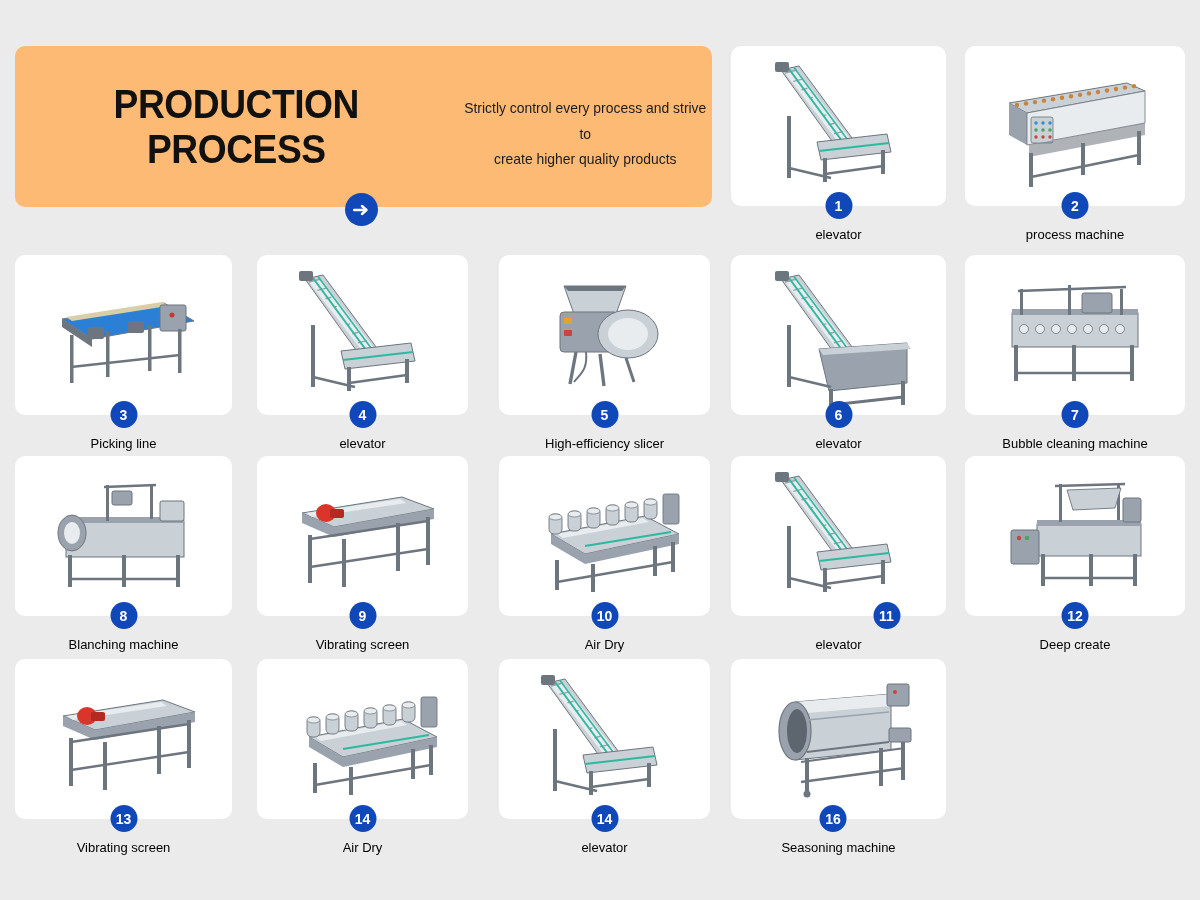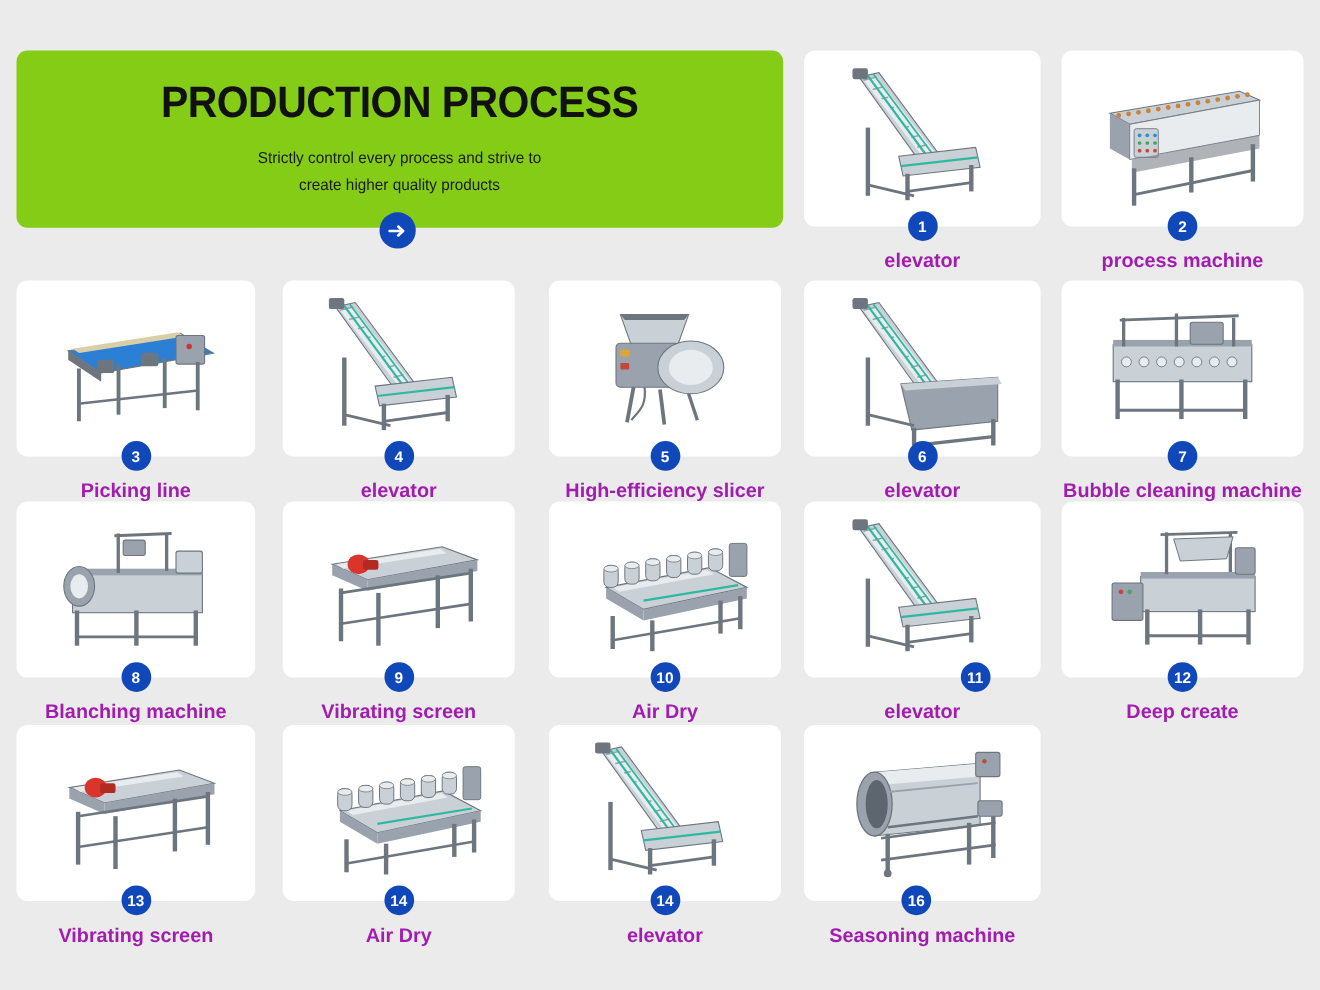--- a/index.html
+++ b/index.html
@@ -8,22 +8,22 @@
     background: #ebebeb;
     font-family: "Liberation Sans", sans-serif;
     overflow: hidden;
   }
   .page { position: relative; width: 1200px; height: 900px; background: #ebebeb; }
 
   
   .title-card {
     position: absolute; left: 15px; top: 46px;
     width: 697px; height: 161px;
-    background: #84cc16; border-radius: 10px;
-    display: flex; flex-direction: column;
+    background: #fdba74; border-radius: 10px;
+    display: flex; flex-direction: row;
     align-items: center; justify-content: center;
   }
   .title-main {
     font-size: 40px; font-weight: 800; letter-spacing: -0.5px;
     color: #111; text-align: center;
     font-family: "Liberation Sans", sans-serif;
     transform: scaleX(0.93);
   }
   .title-sub {
     margin-top: 16px; font-size: 14.5px; color: #1b1b1b;
@@ -54,22 +54,22 @@
   .num-badge {
     position: absolute; left: 50%; transform: translateX(-50%);
     width: 27px; height: 27px; border-radius: 50%;
     background: #1048ba; color: #fff;
     display: flex; align-items: center; justify-content: center;
     font-size: 14px; font-weight: 700; z-index: 7;
     font-family: "Liberation Sans", sans-serif;
   }
   .card-label {
     position: absolute; left: 50%; transform: translateX(-50%);
-    white-space: nowrap; font-size: 18px; color: #a21caf;
-    font-weight: 700; text-align: center;
+    white-space: nowrap; font-size: 13px; color: #000000;
+    font-weight: 400; text-align: center;
     font-family: "Liberation Sans", sans-serif;
   }
 </style>
 </head>
 <body>
 
 <div class="page">
 
   <div class="title-card">
     <div class="title-main">PRODUCTION PROCESS</div>

